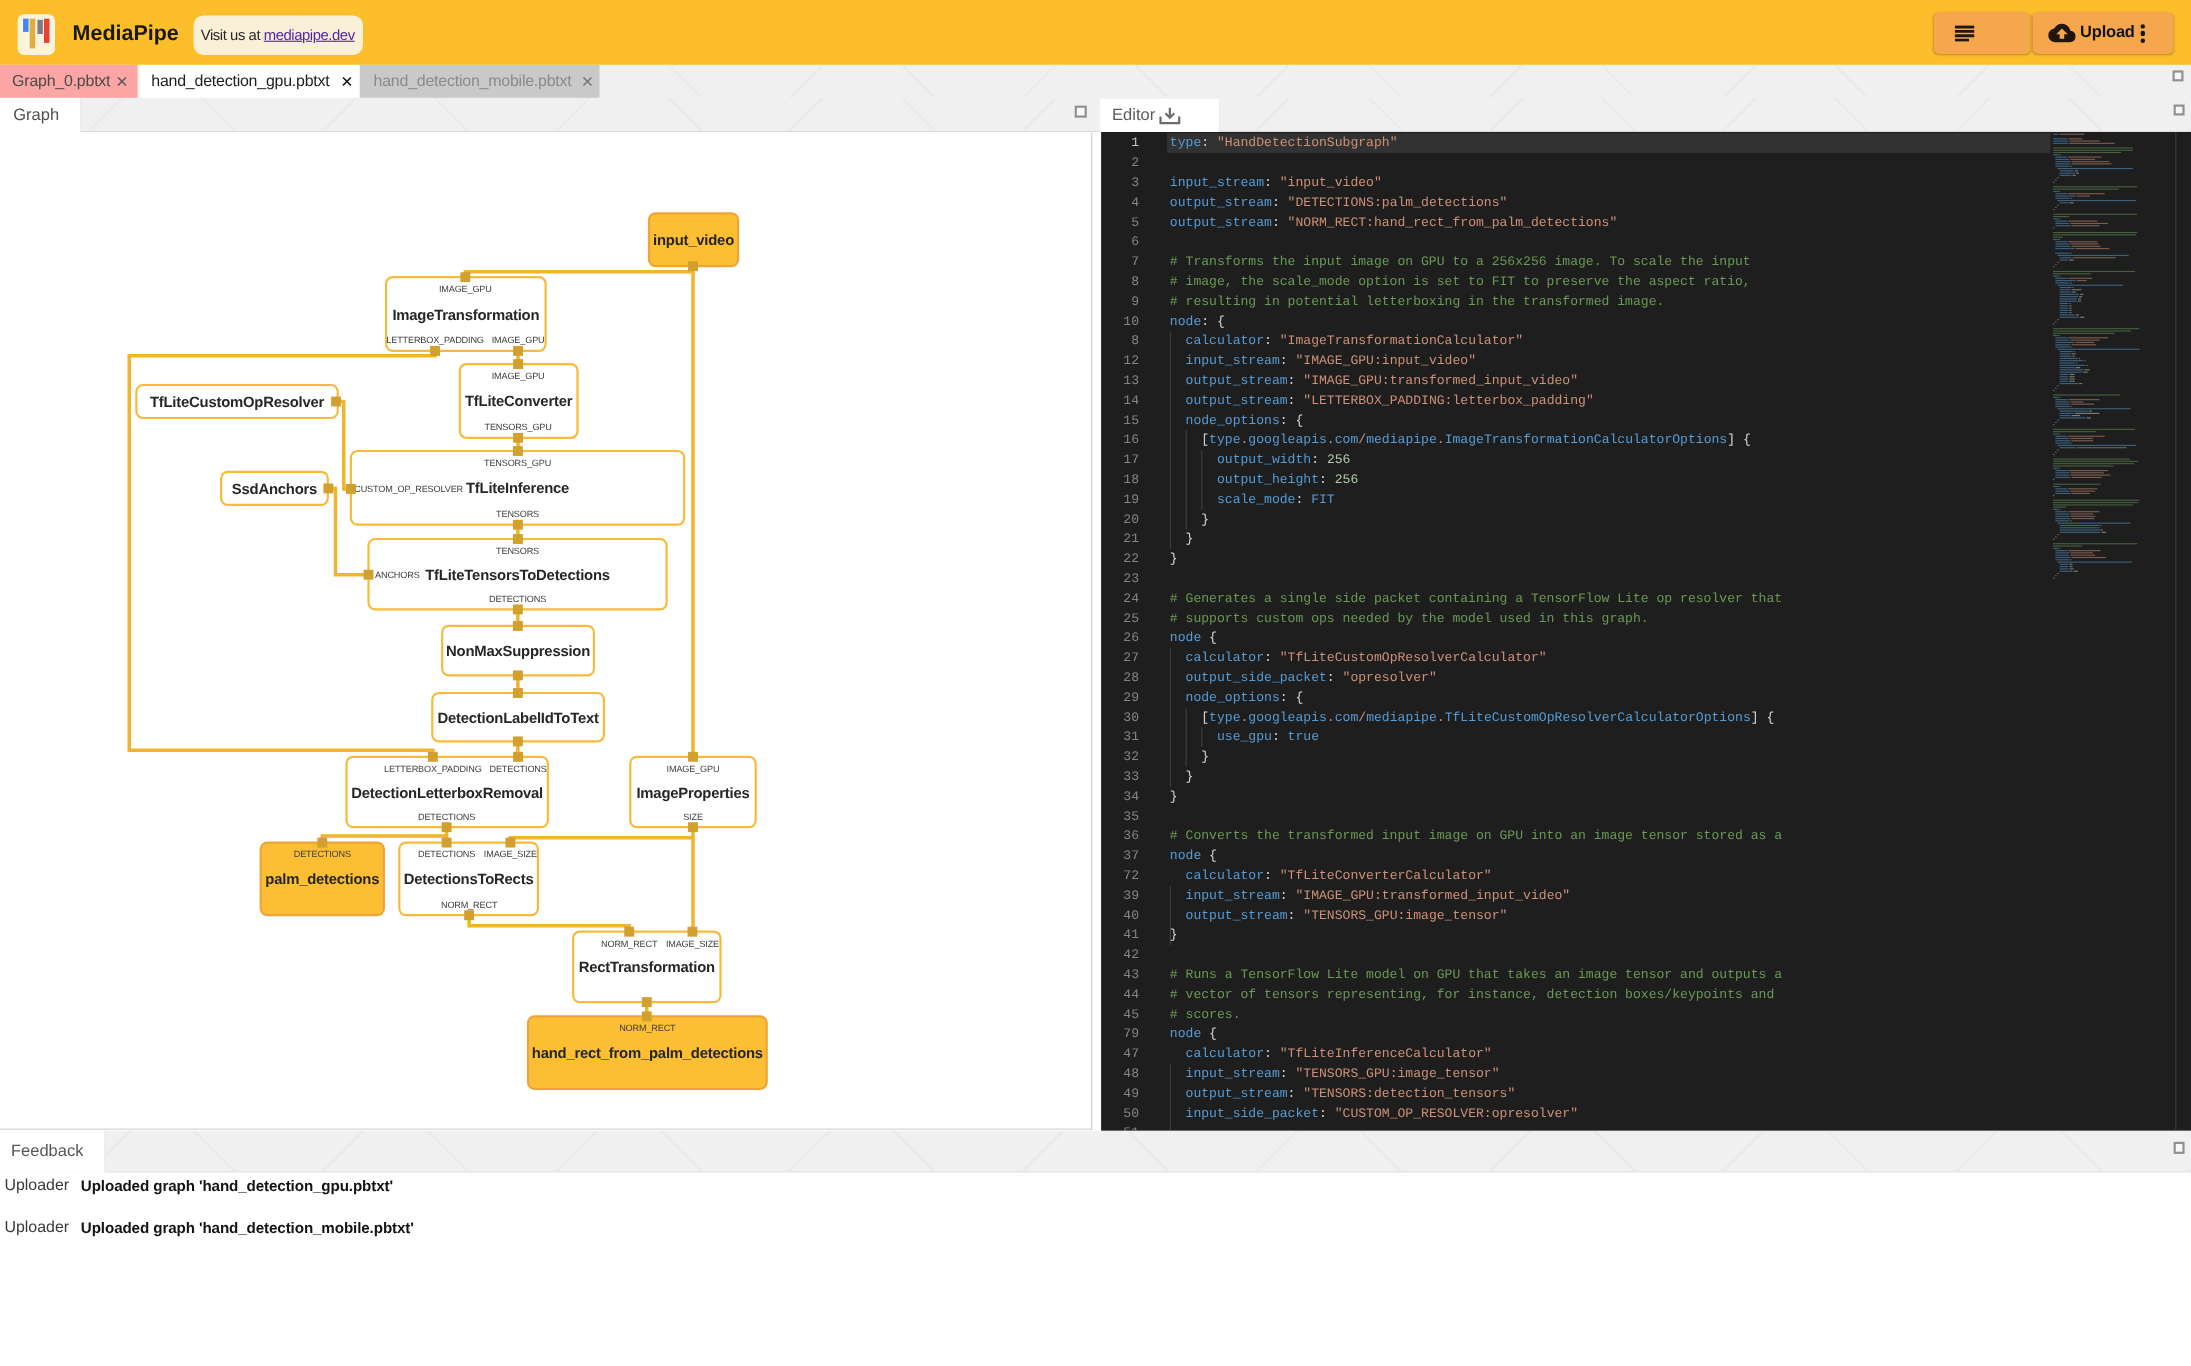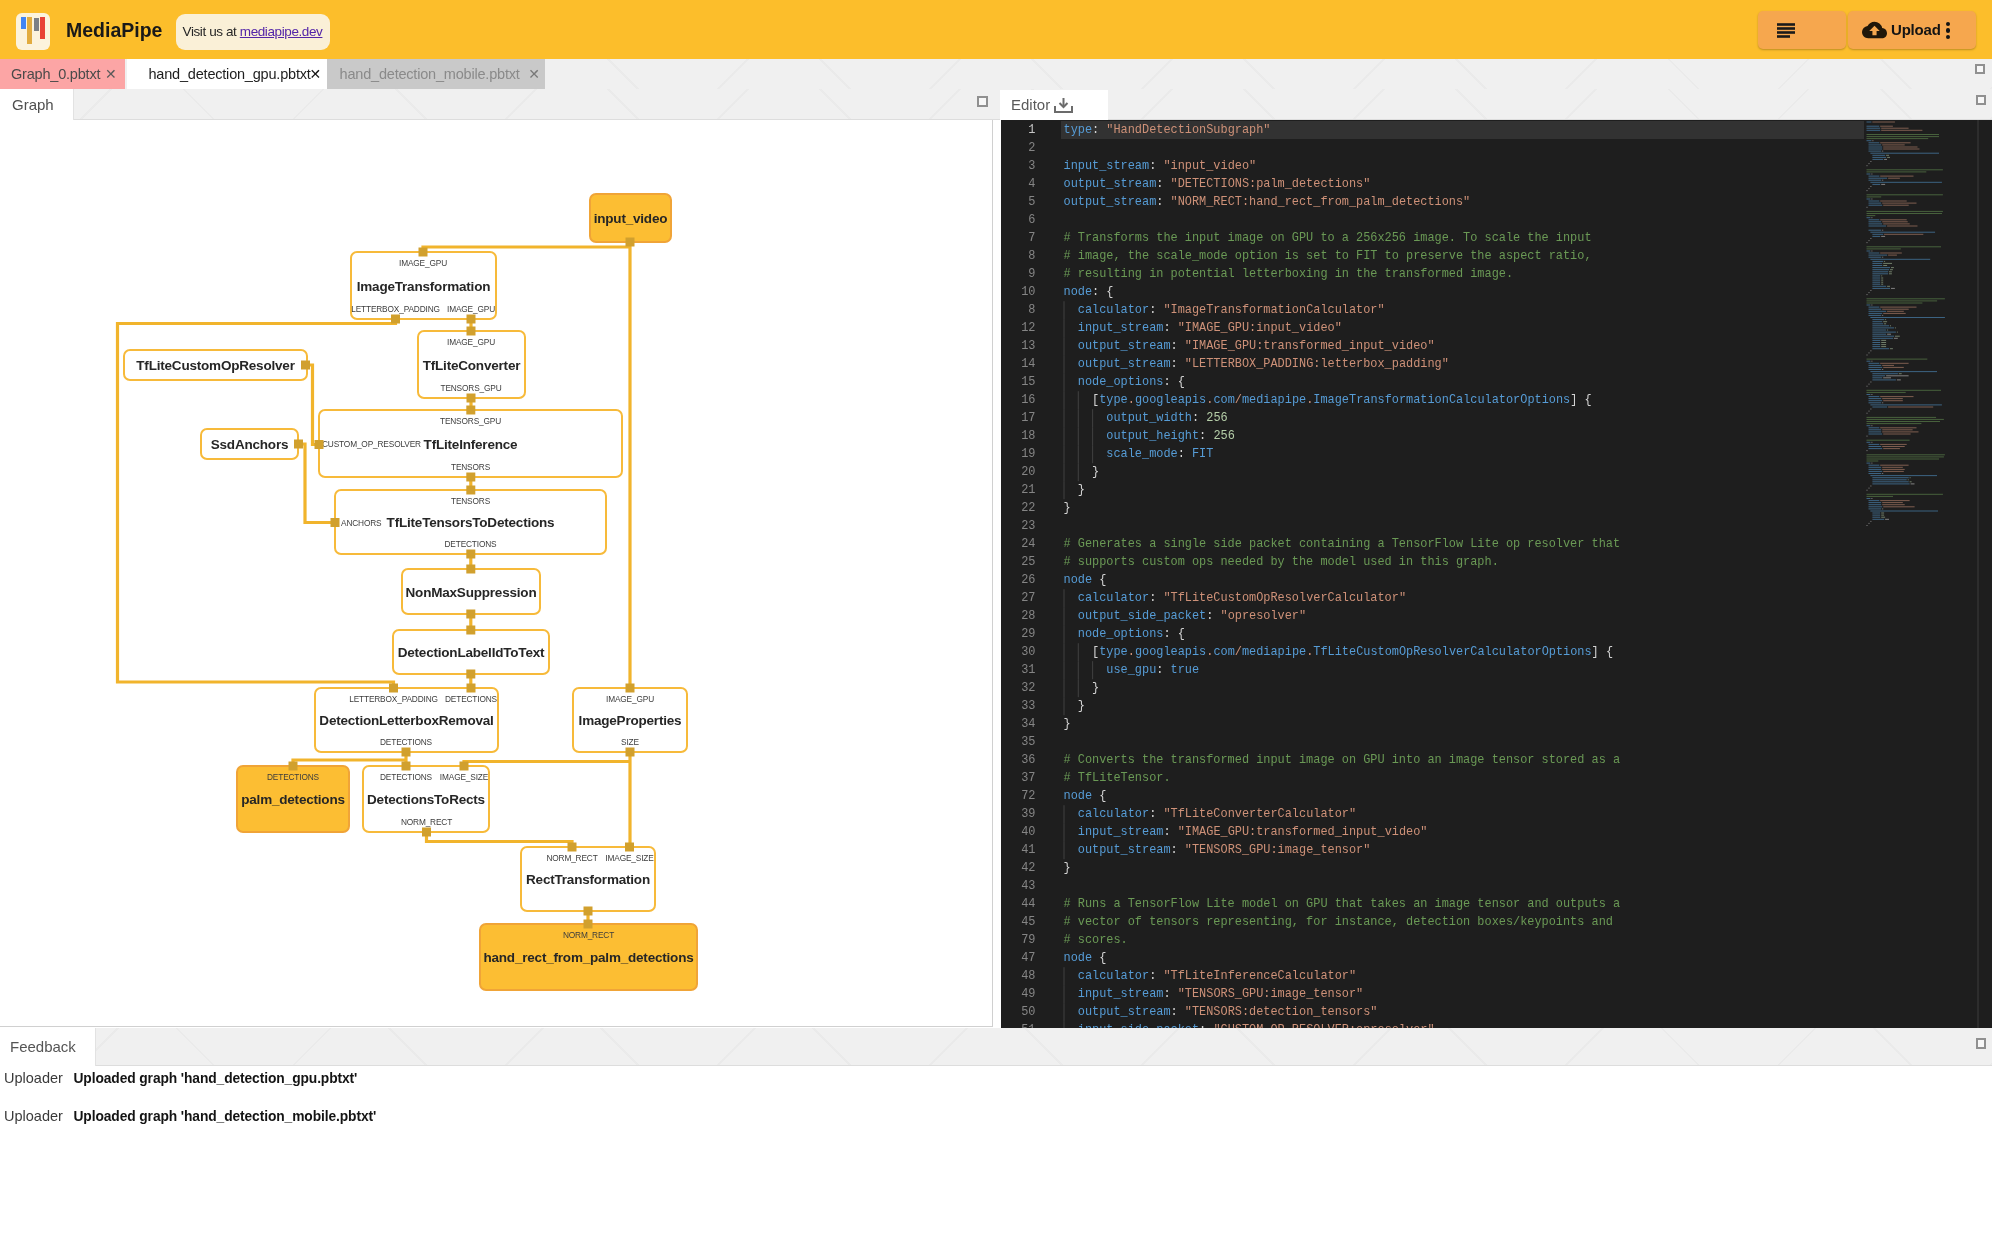--- a/index.html
+++ b/index.html
@@ -31,21 +31,21 @@
       </svg>
 <div class="abs" style="left:1891px;top:21px;font-size:15px;letter-spacing:-0.2px;font-weight:bold;color:#141414">Upload</div>
 <div class="abs" style="left:1945.5px;top:21.5px;width:5px;height:18px">
         <div style="width:4.5px;height:4.5px;border-radius:50%;background:#141414;margin-bottom:2.2px"></div>
         <div style="width:4.5px;height:4.5px;border-radius:50%;background:#141414;margin-bottom:2.2px"></div>
         <div style="width:4.5px;height:4.5px;border-radius:50%;background:#141414"></div>
       </div>
 </div>
 <div class="abs patt" style="left:0;top:59px;width:1992px;height:30px"></div>
 <div class="abs" style="left:0;top:59px;width:125px;height:30px;background:#fca5a5;color:#4a4a4a;font-size:14.5px;letter-spacing:-0.2px;line-height:30px"><span style="margin-left:11px">Graph_0.pbtxt</span><span style="position:absolute;left:105px;top:0;color:#5a5a5a;font-size:14px">✕</span></div>
-<div class="abs" style="left:126.5px;top:59px;width:202px;height:30px;background:#fff;color:#1d1d1d;font-size:14.5px;letter-spacing:-0.2px;line-height:30px"><span style="margin-left:22px">hand_detection_gpu.pbtxt</span><span style="position:absolute;left:183px;top:0;color:#111;font-size:14px">✕</span></div>
+<div class="abs" style="left:126.5px;top:59px;width:202px;height:30px;background:#fff;color:#1d1d1d;font-size:14.5px;letter-spacing:-0.2px;line-height:30px"><span style="margin-left:11px">hand_detection_gpu.pbtxt</span><span style="position:absolute;left:183px;top:0;color:#111;font-size:14px">✕</span></div>
 <div class="abs" style="left:327.2px;top:59px;width:218px;height:30px;background:#C9C9C9;color:#8a8a8a;font-size:14.5px;letter-spacing:-0.2px;line-height:30px"><span style="margin-left:12.4px">hand_detection_mobile.pbtxt</span><span style="position:absolute;left:201px;top:0;color:#777;font-size:14px">✕</span></div>
 <div class="sq" style="left:1975px;top:64px;width:10px;height:10px"></div>
 <div class="abs patt" style="left:0;top:89px;width:1992px;height:31px;border-bottom:1px solid #ddd"></div>
 <div class="abs" style="left:0;top:89px;width:74px;height:31px;background:#fff;border-right:1px solid #e2e2e2;color:#4f4f4f;font-size:15px;line-height:31px"><span style="margin-left:12px">Graph</span></div>
 <div class="sq" style="left:977px;top:96px"></div>
 <div class="abs" style="left:1000px;top:90px;width:108px;height:30px;background:#fff;color:#5a5a5a;font-size:15px;line-height:30px"><span style="margin-left:11px">Editor</span></div>
 <svg class="abs" style="left:1053px;top:97px" width="21" height="18" xmlns="http://www.w3.org/2000/svg">
       <g stroke="#6b6b6b" stroke-width="2" fill="none">
         <path d="M10.5 1 L10.5 9"></path>
         <path d="M6.5 6 L10.5 10 L14.5 6"></path>
@@ -282,21 +282,20 @@
         <div style="height:18px;white-space:pre">  <span style="color:#569CD6">calculator</span><span style="color:#D4D4D4">:</span><span style="color:#D4D4D4"> </span><span style="color:#CE9178">"TfLiteCustomOpResolverCalculator"</span></div>
         <div style="height:18px;white-space:pre">  <span style="color:#569CD6">output_side_packet</span><span style="color:#D4D4D4">:</span><span style="color:#D4D4D4"> </span><span style="color:#CE9178">"opresolver"</span></div>
         <div style="height:18px;white-space:pre">  <span style="color:#569CD6">node_options</span><span style="color:#D4D4D4">:</span><span style="color:#D4D4D4"> {</span></div>
         <div style="height:18px;white-space:pre">    <span style="color:#D4D4D4">[</span><span style="color:#569CD6">type</span><span style="color:#CE9178">.</span><span style="color:#569CD6">googleapis</span><span style="color:#CE9178">.</span><span style="color:#569CD6">com</span><span style="color:#CE9178">/</span><span style="color:#569CD6">mediapipe</span><span style="color:#CE9178">.</span><span style="color:#569CD6">TfLiteCustomOpResolverCalculatorOptions</span><span style="color:#D4D4D4">]</span><span style="color:#D4D4D4"> {</span></div>
         <div style="height:18px;white-space:pre">      <span style="color:#569CD6">use_gpu</span><span style="color:#D4D4D4">:</span><span style="color:#D4D4D4"> </span><span style="color:#569CD6">true</span></div>
         <div style="height:18px;white-space:pre"><span style="color:#D4D4D4">    }</span></div>
         <div style="height:18px;white-space:pre"><span style="color:#D4D4D4">  }</span></div>
         <div style="height:18px;white-space:pre"><span style="color:#D4D4D4">}</span></div>
         <div style="height:18px;white-space:pre"><span style="color:#D4D4D4"></span></div>
         <div style="height:18px;white-space:pre"><span style="color:#6A9955"># Converts the transformed input image on GPU into an image tensor stored as a</span></div>
-        <div style="height:18px;white-space:pre"><span style="color:#6A9955"># TfLiteTensor.</span></div>
         <div style="height:18px;white-space:pre"><span style="color:#569CD6">node</span><span style="color:#D4D4D4"> {</span></div>
         <div style="height:18px;white-space:pre">  <span style="color:#569CD6">calculator</span><span style="color:#D4D4D4">:</span><span style="color:#D4D4D4"> </span><span style="color:#CE9178">"TfLiteConverterCalculator"</span></div>
         <div style="height:18px;white-space:pre">  <span style="color:#569CD6">input_stream</span><span style="color:#D4D4D4">:</span><span style="color:#D4D4D4"> </span><span style="color:#CE9178">"IMAGE_GPU:transformed_input_video"</span></div>
         <div style="height:18px;white-space:pre">  <span style="color:#569CD6">output_stream</span><span style="color:#D4D4D4">:</span><span style="color:#D4D4D4"> </span><span style="color:#CE9178">"TENSORS_GPU:image_tensor"</span></div>
         <div style="height:18px;white-space:pre"><span style="color:#D4D4D4">}</span></div>
         <div style="height:18px;white-space:pre"><span style="color:#D4D4D4"></span></div>
         <div style="height:18px;white-space:pre"><span style="color:#6A9955"># Runs a TensorFlow Lite model on GPU that takes an image tensor and outputs a</span></div>
         <div style="height:18px;white-space:pre"><span style="color:#6A9955"># vector of tensors representing, for instance, detection boxes/keypoints and</span></div>
         <div style="height:18px;white-space:pre"><span style="color:#6A9955"># scores.</span></div>
         <div style="height:18px;white-space:pre"><span style="color:#569CD6">node</span><span style="color:#D4D4D4"> {</span></div>

